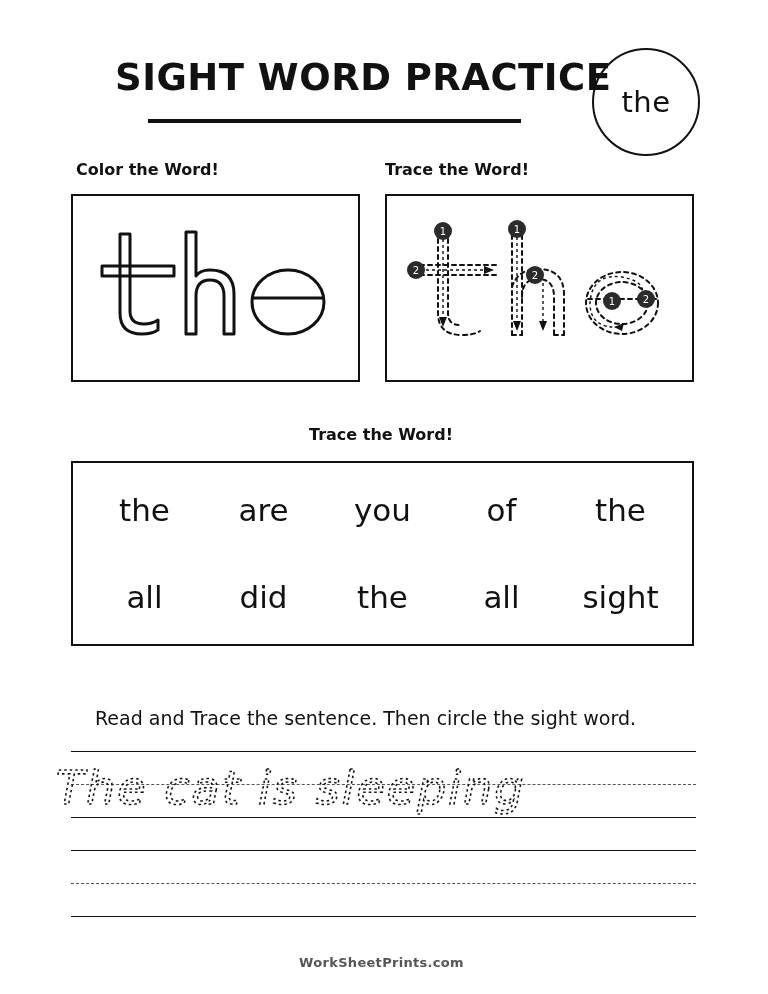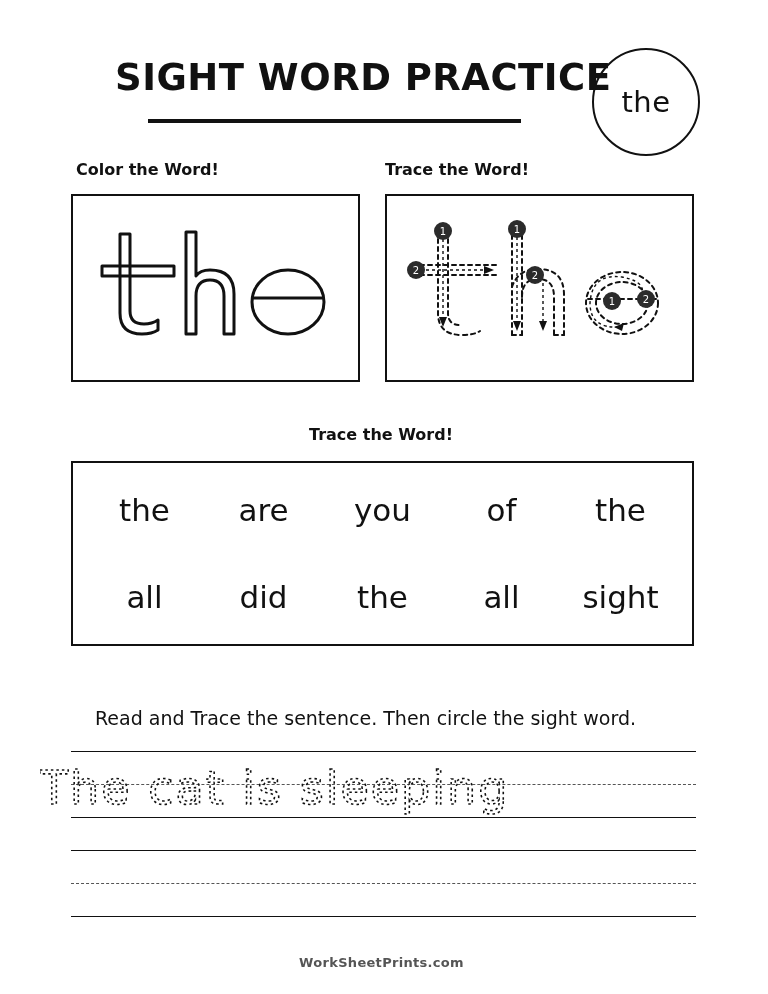--- a/index.html
+++ b/index.html
@@ -154,24 +154,25 @@
     background: #111;
   }
   .rule.dashed {
     background: none;
     border-top: 1px dashed #555;
     height: 0;
   }
 
   .sentence-trace {
     position: absolute;
-    left: 40px;
+    left: 56px;
     top: 756px;
     width: 560px;
     height: 60px;
+    font-style: italic;
   }
   .sentence-trace svg { display: block; }
 
   
   .footer {
     position: absolute;
     left: 0;
     top: 955px;
     width: 763px;
     text-align: center;

